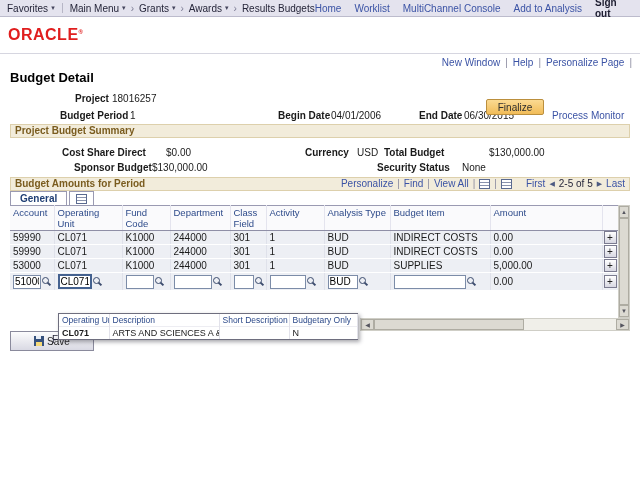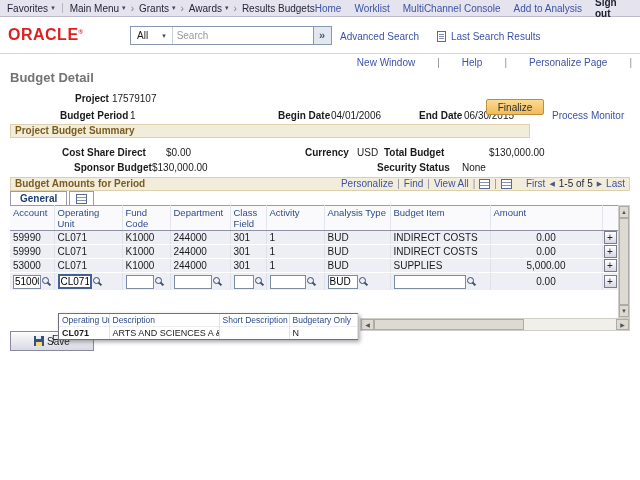--- a/index.html
+++ b/index.html
@@ -29,22 +29,22 @@
   .scope { display:flex; align-items:center; padding:0 6px; border-right:1px solid #c9d0dd; cursor:pointer; }
   .scope .caret { margin-left:14px; }
   .search-input { border:0; outline:0; width:140px; padding:0 4px; font-family:inherit; font-size:10px; color:#333; }
   .search-input::placeholder { color:#9a9a9a; }
   .go-btn { width:18px; background:#e3e7ef; border:0; border-left:1px solid #8a97b1; color:#4c5668; font-weight:bold; font-size:11px; line-height:17px; text-align:center; cursor:pointer; font-family:inherit; }
   .adv-links { position:absolute; left:340px; top:14px; display:flex; align-items:center; gap:5px; }
   .doc-icon { position:relative; width:9px; height:11px; background:#fff; border:1px solid #5a6a90; display:inline-block; }
   .doc-icon::before { content:""; position:absolute; left:1px; top:2px; width:5px; height:1px; background:#7d8db0; box-shadow:0 2px 0 #7d8db0, 0 4px 0 #7d8db0; }
 
   
-  .pagebar { position:absolute; top:57px; right:8px; display:flex; gap:22px; color:#3b53a5; }
-  .page-title { position:absolute; left:10px; top:70px; font-size:13px; font-weight:bold; color:#737373; }
+  .pagebar { position:absolute; top:57px; right:8px; display:flex; gap:5px; color:#3b53a5; }
+  .page-title { position:absolute; left:10px; top:70px; font-size:13px; font-weight:bold; color:#000000; }
 
   .finalize-btn { position:absolute; left:486px; top:99px; width:58px; height:16px; background:linear-gradient(#fbda92,#f1bc58); border:1px solid #bb8f3d; border-radius:2px; font-family:inherit; font-size:10px; color:#2e2e2e; cursor:pointer; }
 
   .section-bar { position:absolute; height:14px; line-height:12px; background:#f2ecdb; border:1px solid #ddd0ac; color:#7a5c1f; font-weight:bold; padding:0 4px; }
   .grid-bar { display:flex; justify-content:space-between; align-items:center; }
   .grid-toolbar { display:flex; align-items:center; gap:4px; font-weight:normal; color:#3b53a5; }
   .pipe { color:#8c8ca0; }
   .arrow-ic { font-size:7px; color:#4c5a82; cursor:pointer; }
   .mini-icon { position:relative; width:11px; height:10px; background:#fff; border:1px solid #5a6a90; display:inline-block; cursor:pointer; }
   .mini-icon::before { content:""; position:absolute; left:0; right:0; top:2px; height:1px; background:#8a93ad; box-shadow:0 3px 0 #8a93ad; }
@@ -52,21 +52,21 @@
   
   .tabs { position:absolute; left:10px; top:191px; height:14px; display:flex; align-items:flex-end; }
   .tab { border:1px solid #9a9ab2; border-bottom:none; background:#fff; padding:1px 9px 0 9px; height:14px; font-weight:bold; color:#1f3e74; margin-right:2px; cursor:pointer; }
   .tab-ic { border:1px solid #9a9ab2; border-bottom:none; background:#fff; height:14px; padding:2px 6px 0 6px; cursor:pointer; }
 
   
   .grid-table { position:absolute; left:10px; top:205px; width:608px; border-collapse:collapse; table-layout:fixed; font-size:10px; }
   .grid-table th { background:#fafafc; color:#2d4a8a; font-weight:normal; font-size:9.5px; text-align:left; vertical-align:top;
                    padding:1px 3px; height:24px; border-bottom:1px solid #8f8fa6; border-right:1px solid #e4e4ee; border-top:1px solid #9a9ab2; cursor:pointer; }
   .grid-table td { background:#edeff4; padding:1px 3px; height:14px; border-bottom:1px solid #fff; border-right:1px solid #dfe1ea; overflow:hidden; white-space:nowrap; }
-  .amount { text-align:center; }
+  .amount { text-align:left; }
   .plus-cell { text-align:center; padding:0 !important; }
   .plus-btn { width:13px; height:13px; border:1px solid #7b7b90; background:linear-gradient(#fff,#d8d8e2); font-family:inherit; font-size:10px; line-height:10px; text-align:center; color:#222; padding:0; cursor:pointer; }
   .gi { height:14px; border:1px solid #7c8ca8; font-family:inherit; font-size:10px; padding:0 1px; vertical-align:middle; }
   .gi.focus { border:2px solid #44618f; height:15px; }
   .w20{width:20px}.w28{width:28px}.w30{width:30px}.w34{width:34px}.w36{width:36px}.w38{width:38px}.w72{width:72px}
   .mag { position:relative; display:inline-block; width:10px; height:11px; vertical-align:middle; margin-left:1px; cursor:pointer; }
   .mag::before { content:""; position:absolute; left:0; top:1px; width:5px; height:5px; border:1px solid #3c4c6e; border-radius:50%; }
   .mag::after { content:""; position:absolute; left:5px; top:7px; width:4px; height:2px; background:#3c4c6e; transform:rotate(45deg); }
 
   
@@ -126,60 +126,46 @@
       <span class="navlink">Home</span>
       <span class="navlink">Worklist</span>
       <span class="navlink">MultiChannel Console</span>
       <span class="navlink">Add to Analysis</span>
       <span class="signout">Sign out</span>
     </span>
   </div>
 
   <div class="hdr">
     <span class="logo"><span>ORACLE</span><span class="reg">®</span></span>
-    <span class="search-widget">
-      <span class="scope">
-        <span>All</span>
-        <span class="caret">▾</span>
-      </span>
-      <input class="search-input" placeholder="Search" style="">
-      <button class="go-btn"><span>»</span></button>
-    </span>
-    <span class="adv-links">
-      <span class="blue">Advanced Search</span>
-      <span style="width:8px"></span>
-      <span class="doc-icon"></span>
-      <span class="blue">Last Search Results</span>
-    </span>
   </div>
 
   <div class="pagebar">
     <span class="blue">New Window</span>
     <span class="pipe">|</span>
     <span class="blue">Help</span>
     <span class="pipe">|</span>
     <span class="blue">Personalize Page</span>
     <span class="pipe">|</span>
   </div>
 
   <div class="page-title">Budget Detail</div>
 
   <span class="abs lbl" style="left:75px;top:93px">Project</span>
-  <span class="abs" style="left:112px;top:93px">17579107</span>
+  <span class="abs" style="left:112px;top:93px">18016257</span>
 
   <span class="abs lbl" style="left:60px;top:110px">Budget Period</span>
   <span class="abs" style="left:130px;top:110px">1</span>
   <span class="abs lbl" style="left:278px;top:110px">Begin Date</span>
   <span class="abs" style="left:331px;top:110px">04/01/2006</span>
   <span class="abs lbl" style="left:419px;top:110px">End Date</span>
   <span class="abs" style="left:464px;top:110px">06/30/2015</span>
   <button class="finalize-btn">Finalize</button>
   <span class="abs blue" style="left:552px;top:110px">Process Monitor</span>
 
-  <div class="section-bar" style="left:10px;top:124px;width:520px">
+  <div class="section-bar" style="left:10px;top:124px;width:620px">
     <span>Project Budget Summary</span>
   </div>
   <span class="abs lbl" style="left:62px;top:147px">Cost Share Direct</span>
   <span class="abs" style="left:166px;top:147px">$0.00</span>
   <span class="abs lbl" style="left:305px;top:147px">Currency</span>
   <span class="abs" style="left:357px;top:147px">USD</span>
   <span class="abs lbl" style="left:384px;top:147px">Total Budget</span>
   <span class="abs" style="left:489px;top:147px">$130,000.00</span>
   <span class="abs lbl" style="left:74px;top:162px">Sponsor Budget</span>
   <span class="abs" style="left:152px;top:162px">$130,000.00</span>
@@ -194,21 +180,21 @@
       <span>Find</span>
       <span class="pipe">|</span>
       <span>View All</span>
       <span class="pipe">|</span>
       <span class="mini-icon"></span>
       <span class="pipe">|</span>
       <span class="mini-icon"></span>
       <span style="width:6px"></span>
       <span>First</span>
       <span class="arrow-ic">◀</span>
-      <span style="color:#26263a">1-5 of 5</span>
+      <span style="color:#26263a">2-5 of 5</span>
       <span class="arrow-ic">▶</span>
       <span>Last</span>
     </span>
   </div>
 
   <div class="tabs">
     <span class="tab">General</span>
     <span class="tab-ic"><span class="mini-icon"></span></span>
   </div>
 

